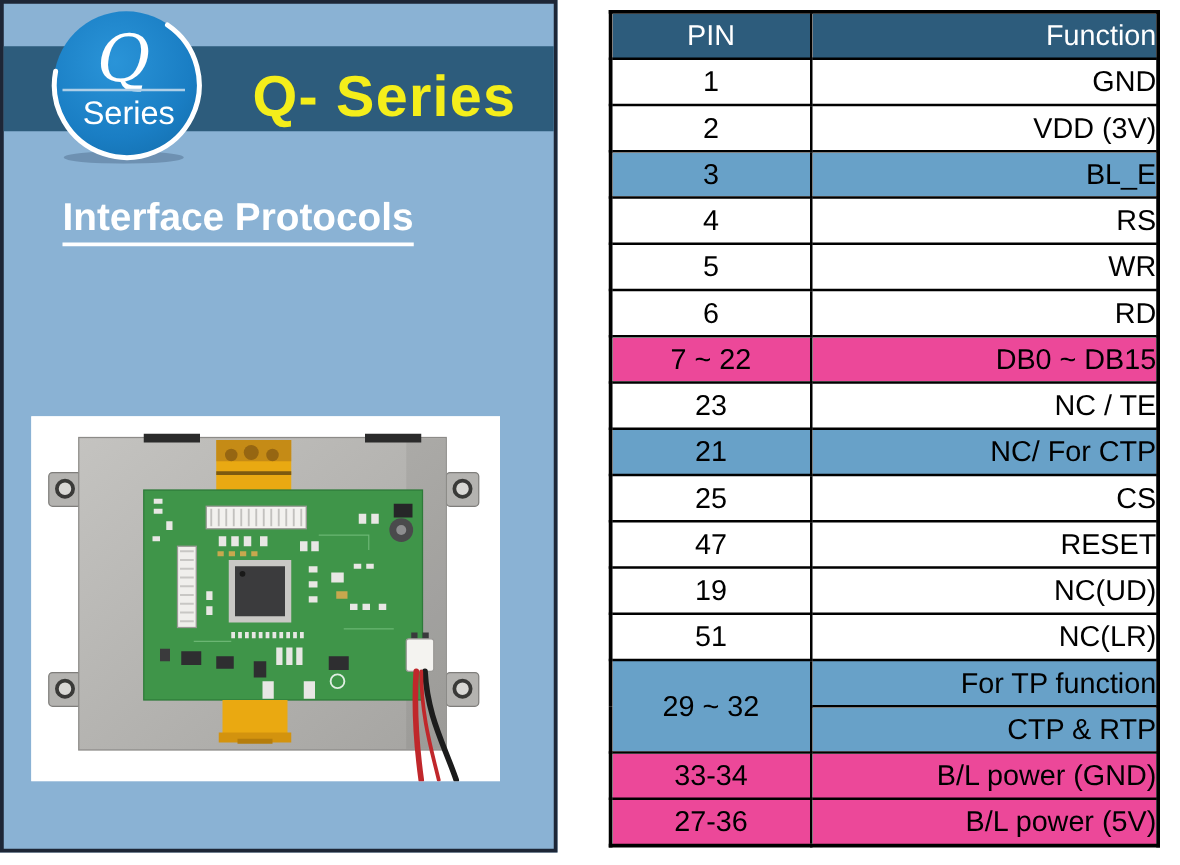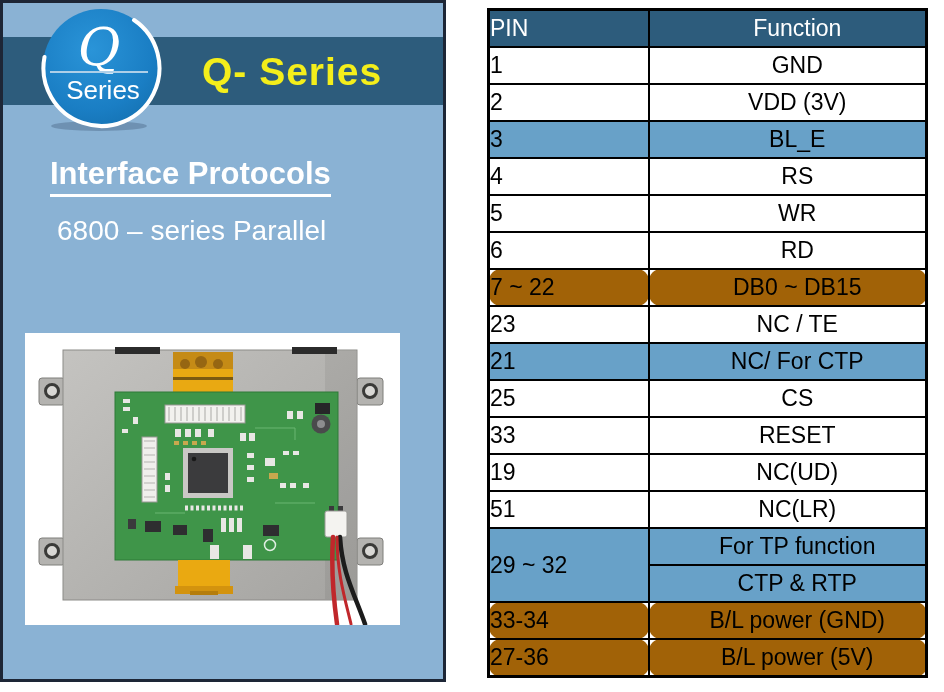--- a/index.html
+++ b/index.html
@@ -14,29 +14,29 @@
   .left-panel{
     position:absolute;left:0;top:0;width:446px;height:682px;
     background:#8ab2d4;border:3px solid #1d2636;box-sizing:border-box;
   }
   .title-band{
     position:absolute;left:0;right:0;top:34px;height:68px;
     background:#2d5c7c;
   }
   .panel-title{
     position:absolute;left:199px;top:47px;
-    font-size:39px;font-weight:bold;color:#f4ee1b;letter-spacing:1px;
+    font-size:46px;font-weight:bold;color:#f4ee1b;letter-spacing:1px;
     white-space:pre;
   }
   .logo{position:absolute;left:34px;top:2px;}
 
   .protocols{position:absolute;left:47px;top:153px;color:#ffffff;}
   .protocols-heading{
     display:inline-block;font-size:31px;font-weight:bold;
-    border-bottom:3px solid #ffffff;padding-bottom:2px;margin:0 0 16px 0;
+    border-bottom:3px solid #ffffff;padding-bottom:2px;margin:0 0 5px 0;
   }
   .protocol-line{
     font-size:28px;line-height:35px;margin-left:7px;white-space:pre;
   }
 
   .photo{
     position:absolute;left:22px;top:330px;width:375px;height:292px;
     background:#ffffff;
   }
 
@@ -49,25 +49,25 @@
   .pin-table th,.pin-table td{
     border:2px solid #000000;height:35px;padding:0;
     font-size:23px;vertical-align:middle;color:#000000;
     overflow:hidden;white-space:nowrap;
   }
   .pin-table th{
     background:#2d5c7c;color:#ffffff;font-weight:400;
   }
   .col-pin{width:160px;}
   .col-fn{width:278px;}
-  th.pin-h, td.pin{text-align:left;}
-  th.fn-h, td.fn{text-align:center;padding-left:20px;}
+  th.pin-h, td.pin{text-align:center;}
+  th.fn-h, td.fn{text-align:right;padding-left:20px;}
   .bg-white{background:#ffffff;}
   .bg-medium{background:#68a1c8;}
-  .bg-light{background:#a16207;border-radius:12px;}
+  .bg-light{background:#ec4899;}
 </style>
 </head>
 <body>
 
 <div class="slide">
 
   <div class="left-panel">
     <div class="title-band"></div>
 
     <svg class="logo" width="127" height="126" viewBox="0 0 127 126">
@@ -83,21 +83,20 @@
       <path d="M 7.5 52 A 58 58 0 1 0 97 15" fill="none" stroke="#ffffff" stroke-width="4" stroke-linecap="round"></path>
       <text x="62" y="60" text-anchor="middle" fill="#ffffff" font-family="'DejaVu Serif',serif" font-style="italic" font-size="52">Q</text>
       <line x1="13" y1="67" x2="111" y2="67" stroke="#aecfe8" stroke-width="2"></line>
       <text x="66" y="94" text-anchor="middle" fill="#ffffff" font-family="'Liberation Sans',sans-serif" font-size="26">Series</text>
     </svg>
 
     <div class="panel-title">Q- Series</div>
 
     <div class="protocols">
       <div class="protocols-heading">Interface Protocols</div>
-      <div class="protocol-line">6800 – series Parallel</div>
     </div>
 
     <div class="photo">
       <svg width="375" height="292" viewBox="0 0 375 292">
         <defs>
           <linearGradient id="metal" x1="0" y1="0" x2="1" y2="1">
             <stop offset="0" stop-color="#c4c3c0"></stop>
             <stop offset="0.55" stop-color="#b3b2af"></stop>
             <stop offset="1" stop-color="#a5a4a1"></stop>
           </linearGradient>
@@ -269,21 +268,21 @@
         </tr>
         <tr>
           <td class="pin bg-medium">21</td>
           <td class="fn bg-medium">NC/ For CTP</td>
         </tr>
         <tr>
           <td class="pin bg-white">25</td>
           <td class="fn bg-white">CS</td>
         </tr>
         <tr>
-          <td class="pin bg-white">33</td>
+          <td class="pin bg-white">47</td>
           <td class="fn bg-white">RESET</td>
         </tr>
         <tr>
           <td class="pin bg-white">19</td>
           <td class="fn bg-white">NC(UD)</td>
         </tr>
         <tr>
           <td class="pin bg-white">51</td>
           <td class="fn bg-white">NC(LR)</td>
         </tr>

